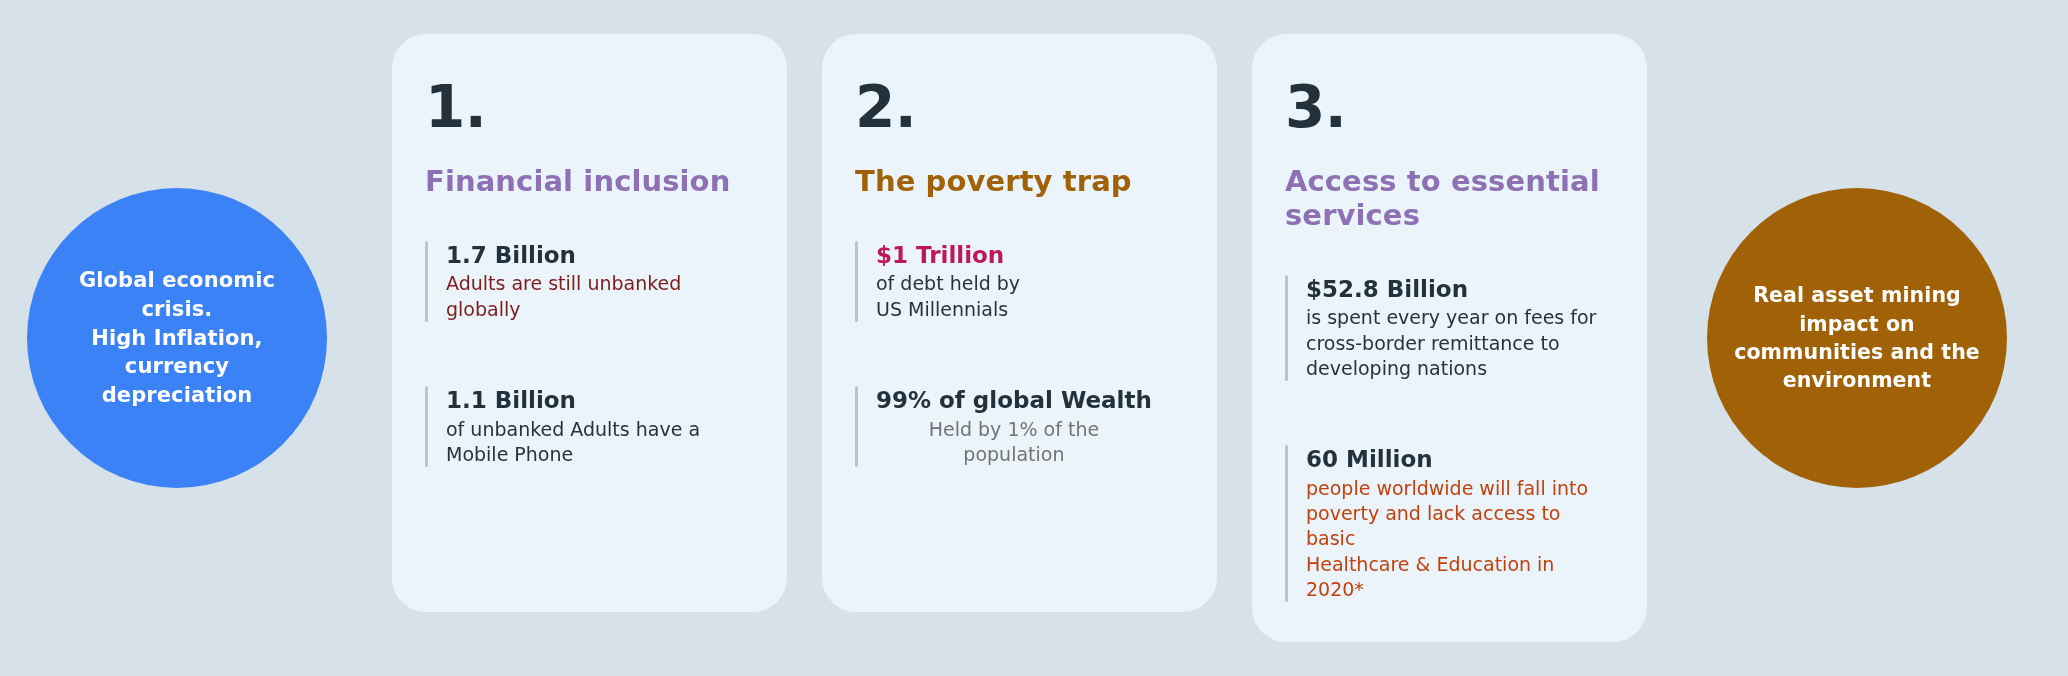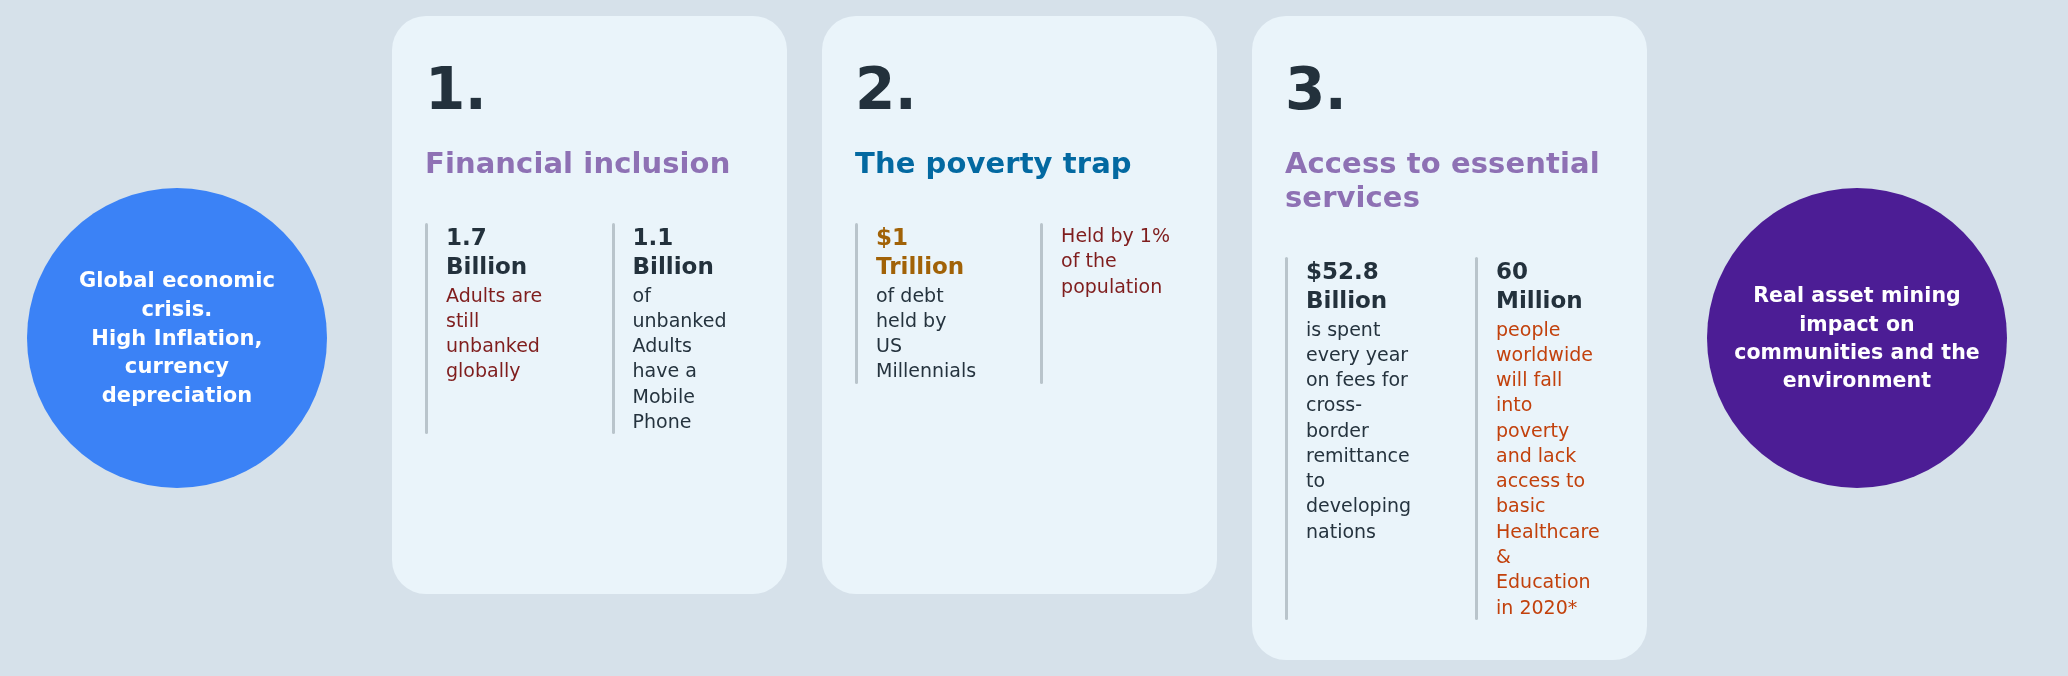--- a/index.html
+++ b/index.html
@@ -84,21 +84,21 @@
   .card-heading {
     font-size: 29px;
     font-weight: bold;
     color: #8e71b4;
     line-height: 1.17;
     letter-spacing: 0.1px;
     margin-bottom: 42px;
   }
   .stats {
     display: flex;
-    flex-direction: row;
+    flex-direction: column;
     gap: 64px;
   }
   .stat {
     display: flex;
     flex-direction: row;
     align-items: stretch;
   }
   .stat-bar {
     width: 3px;
     background: #b9c4cb;
@@ -160,34 +160,35 @@
             <div class="stat-value" style="color: rgb(35, 49, 60);">1.1 Billion</div>
             <div class="stat-desc" style="color: rgb(37, 51, 62);">of unbanked Adults have a
 Mobile Phone</div>
           </div>
         </div>
       </div>
     </div>
 
     <div class="card" style="background: rgb(234, 244, 250);">
       <div class="card-number" style="color: rgb(35, 49, 60);">2.</div>
-      <div class="card-heading" style="color: #0369a1;">The poverty trap</div>
+      <div class="card-heading" style="color: #a16207;">The poverty trap</div>
       <div class="stats">
         <div class="stat">
           <div class="stat-bar" style="background: rgb(185, 196, 203);"></div>
           <div class="stat-body">
-            <div class="stat-value" style="color: #a16207;">$1 Trillion</div>
+            <div class="stat-value" style="color: #be185d;">$1 Trillion</div>
             <div class="stat-desc" style="color: rgb(37, 51, 62);">of debt held by
 US Millennials</div>
           </div>
         </div>
         <div class="stat">
           <div class="stat-bar" style="background: rgb(185, 196, 203);"></div>
           <div class="stat-body">
-            <div class="stat-desc" style="color: #7f1d1d;">Held by 1% of the
+            <div class="stat-value" style="color: rgb(35, 49, 60);">99% of global Wealth</div>
+            <div class="stat-desc" style="color: #737373; text-align: center;">Held by 1% of the
 population</div>
           </div>
         </div>
       </div>
     </div>
 
     <div class="card" style="background: rgb(234, 244, 250);">
       <div class="card-number" style="color: rgb(35, 49, 60);">3.</div>
       <div class="card-heading" style="color: rgb(142, 113, 180);">Access to essential services</div>
       <div class="stats">
@@ -207,20 +208,20 @@
             <div class="stat-desc" style="color: #c2410c;">people worldwide will fall into
 poverty and lack access to basic
 Healthcare &amp; Education in 2020*</div>
           </div>
         </div>
       </div>
     </div>
 
   </div>
 
-  <div class="circle" id="circle-right" style="background: #4c1d95;">
+  <div class="circle" id="circle-right" style="background: #a16207;">
     <div class="circle-text" style="color: rgb(255, 255, 255);">Real asset  mining
 impact on
 communities and the
 environment</div>
   </div>
 
 </div>
 
 </body></html>

